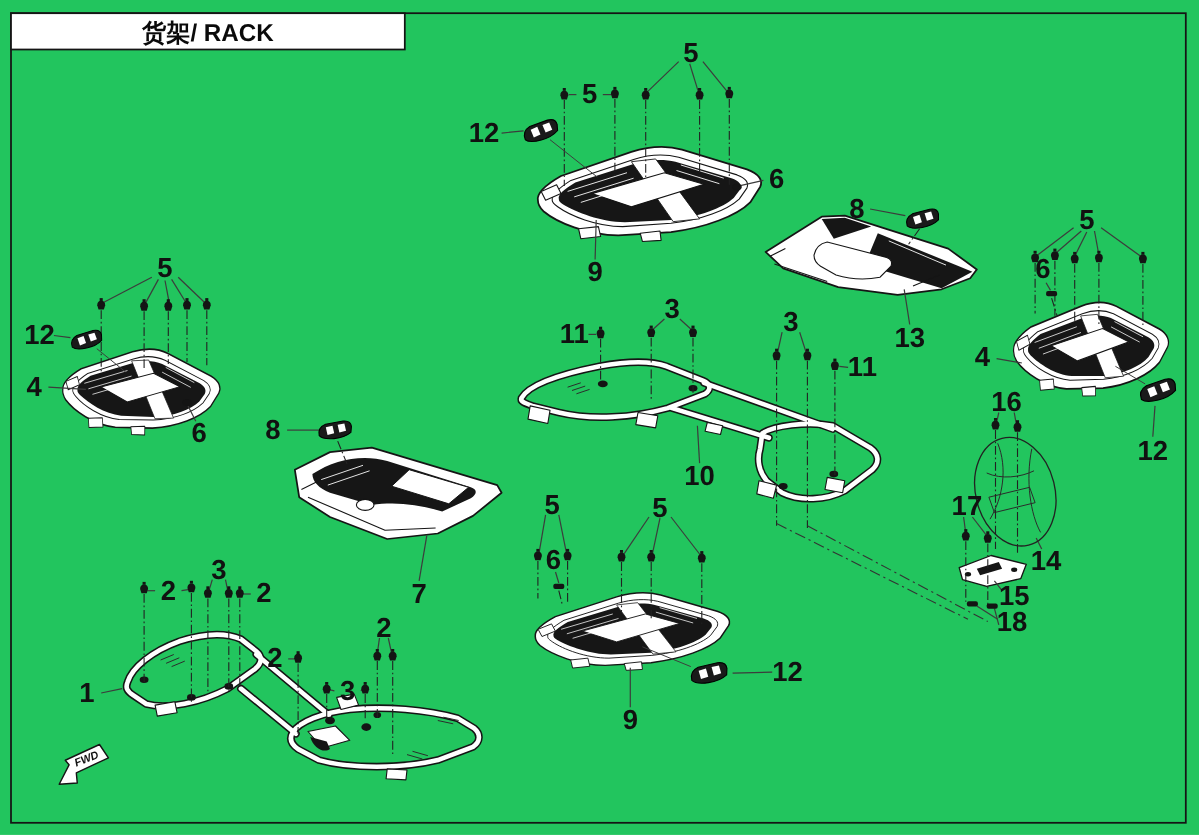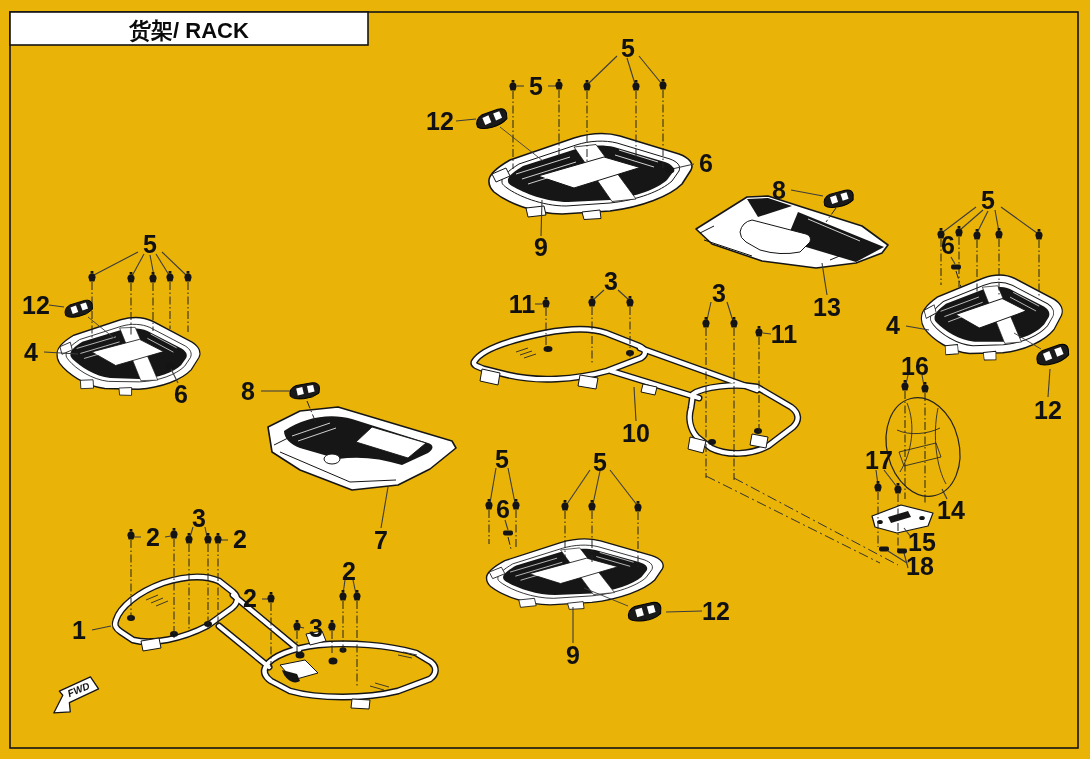--- a/index.html
+++ b/index.html
@@ -1,16 +1,16 @@
 <!DOCTYPE html>
 <html><head>
 <meta charset="utf-8">
 <style>
   html,body{margin:0;padding:0;background:#e8e8e8;}
-  .page{position:relative;width:1090px;height:759px;background:#eab308;margin:0 auto;
+  .page{position:relative;width:1090px;height:759px;background:#22c55e;margin:0 auto;
         font-family:"Liberation Sans", sans-serif;overflow:hidden;}
   svg{position:absolute;left:0;top:0;}
   .outline{fill:#ffffff;stroke:#151515;stroke-width:1.6;stroke-linejoin:round;}
   .thin{fill:none;stroke:#151515;stroke-width:1;stroke-linejoin:round;}
   .dark{fill:#161616;stroke:none;}
   .tube{fill:none;stroke:#151515;stroke-width:7;stroke-linecap:round;stroke-linejoin:round;}
   .tube-in{fill:none;stroke:#ffffff;stroke-width:4.2;stroke-linecap:round;stroke-linejoin:round;}
   .groove{stroke:#ffffff;stroke-width:0.8;fill:none;}
   .callout{font-family:"Liberation Sans", sans-serif;font-size:25px;font-weight:700;fill:#111;}
   .leader{stroke:#3c3c3c;stroke-width:1.1;fill:none;}

